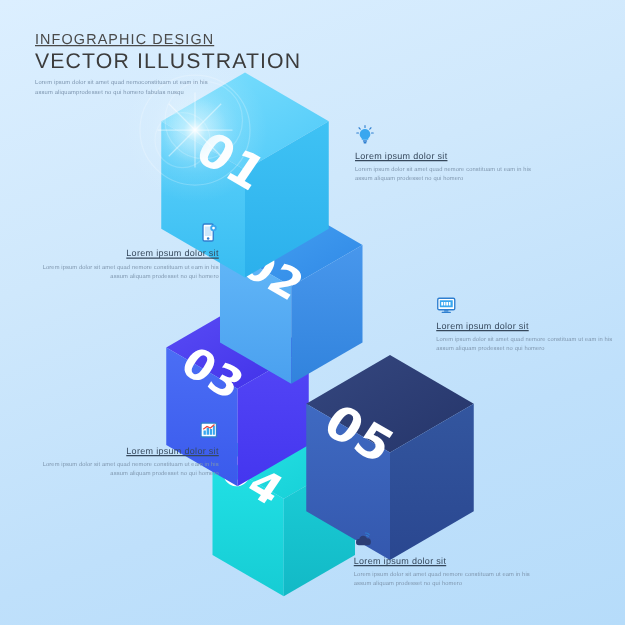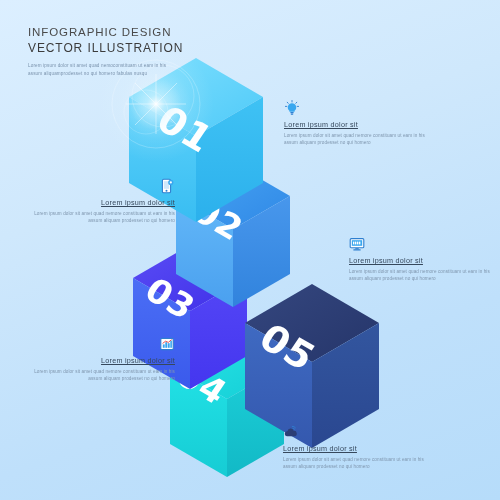--- a/index.html
+++ b/index.html
@@ -22,23 +22,24 @@
     top: 25px;
     width: 260px;
     z-index: 40;
   }
   .title-1 {
     font-size: 11.5px;
     letter-spacing: 0.9px;
     color: #4a4a4a;
     line-height: 15px;
     white-space: nowrap;
+    text-decoration: underline;
   }
   .title-2 {
-    font-size: 12px;
+    font-size: 17px;
     letter-spacing: 0.9px;
     color: #3c3c3c;
     line-height: 17px;
     white-space: nowrap;
   }
   .header-sub {
     margin-top: 5px;
     font-size: 4.6px;
     line-height: 8px;
     letter-spacing: 0.15px;

